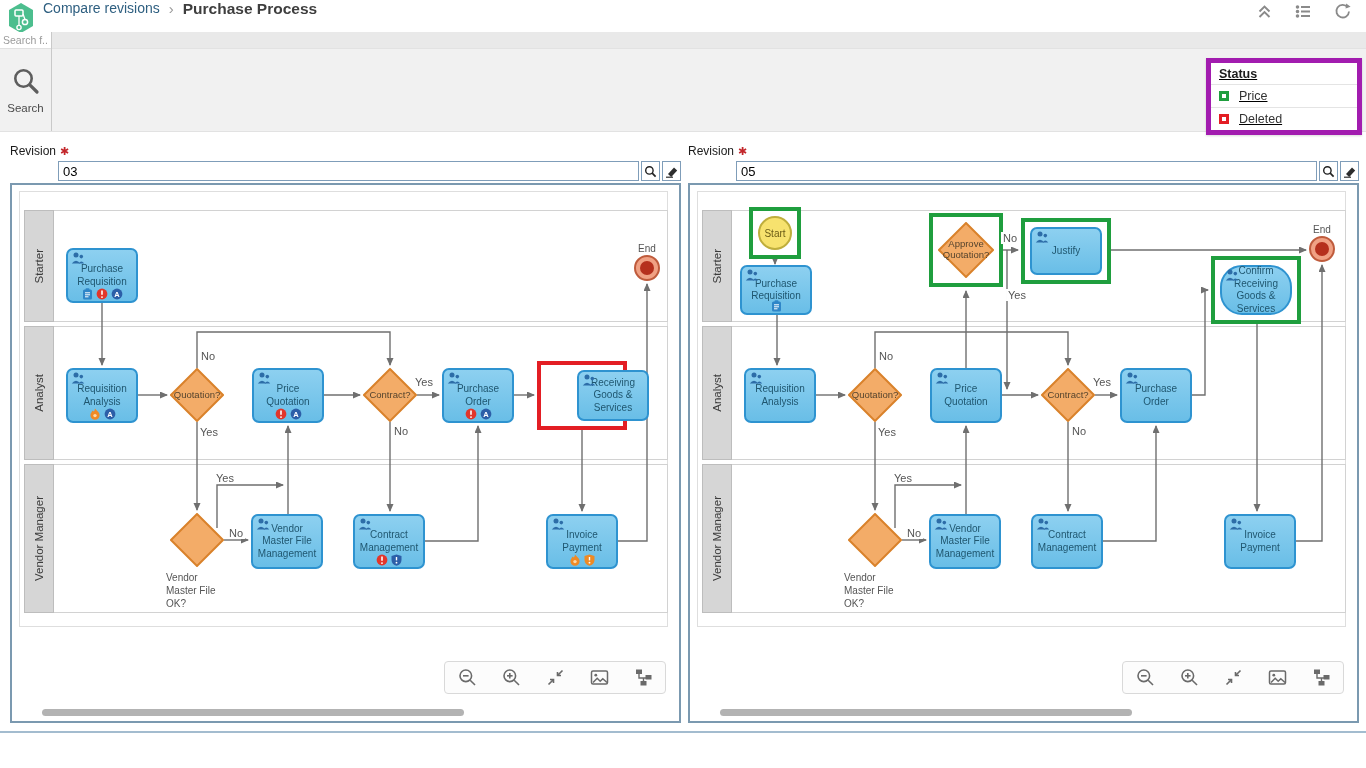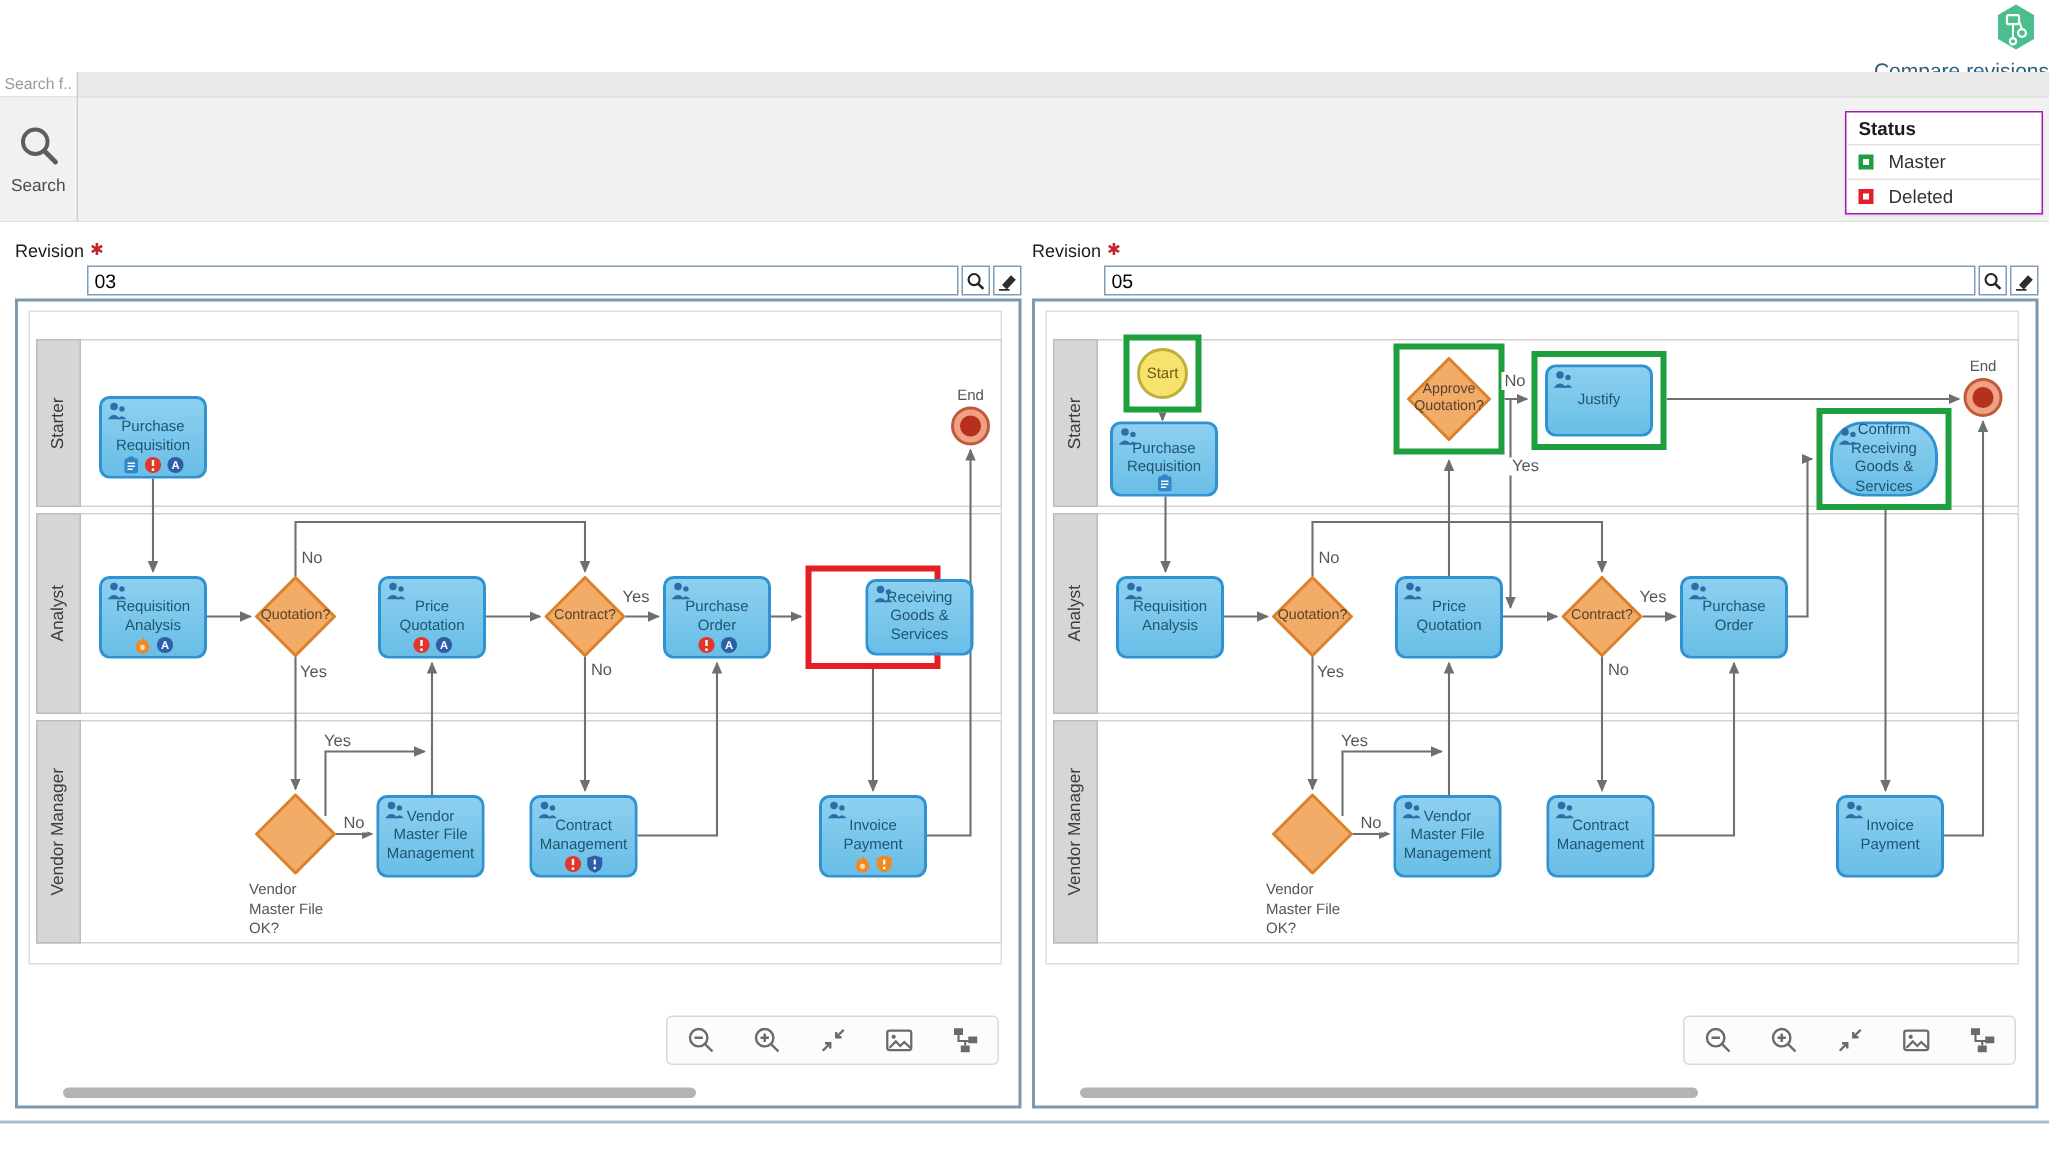--- a/index.html
+++ b/index.html
@@ -1,41 +1,41 @@
 <!DOCTYPE html>
 <html><head>
 <meta charset="utf-8">
 <style>
   html,body{margin:0;padding:0;width:1366px;height:768px;background:#fff;
     font-family:"Liberation Sans",sans-serif;overflow:hidden;}
   *{box-sizing:border-box;}
   button{font-family:inherit;}
 
   
-  .header{height:48px;display:flex;align-items:flex-end;background:#fff;flex-direction:column;}
+  .header{height:32px;display:flex;align-items:flex-start;background:#fff;}
   .hex-wrap{margin:2px 7px 0 6px;}
   .crumb{font-size:14px;color:#2E5F80;cursor:pointer;}
   .chev{color:#9a9a9a;margin:0 9px;font-size:15px;}
   .page-title{font-size:15.5px;font-weight:bold;color:#3E3E3E;}
   .header-actions{margin-left:auto;display:flex;gap:16px;margin-right:12px;}
   .header-actions button{background:none;border:none;padding:2px;cursor:pointer;}
 
   
   .search-strip{display:flex;height:100px;border-bottom:1px solid #e2e2e2;background:#f1f1f1;}
   .search-col{width:52px;border-right:1px solid #c9c9c9;display:flex;flex-direction:column;background:#f1f1f1;}
   .search-field{height:17px;background:#fff;font-size:10.5px;color:#555;border:none;
     border-bottom:1px solid #e0e0e0;padding:1px 3px;width:100%;outline:none;}
   .search-field::placeholder{color:#9a9a9a;}
   .search-btn{flex:1;background:#f1f1f1;border:none;display:flex;flex-direction:column;
     align-items:center;justify-content:center;gap:6px;cursor:pointer;}
   .search-btn span{font-size:11.5px;color:#4a4a4a;}
   .search-rest{flex:1;position:relative;background:#f1f1f1;}
   .top-filler{height:17px;background:#e9e9e9;border-bottom:1px solid #e2e2e2;}
-  .legend{position:absolute;right:4px;top:26px;width:132px;background:#fff;
-    border:1px solid #a21caf;box-shadow:0 1px 2px rgba(0,0,0,.15);}
+  .legend{position:absolute;right:4px;top:26px;width:156px;background:#fff;
+    border:5px solid #a21caf;box-shadow:0 1px 2px rgba(0,0,0,.15);text-decoration:underline;}
   .legend-title{font-size:12.5px;font-weight:bold;color:#1c1c1c;padding:4px 8px 3px 8px;}
   .legend-row{display:flex;align-items:center;gap:10px;padding:4px 8px;border-top:1px solid #e4e4e4;
     font-size:12.5px;color:#333;}
   .legend-swatch{width:10px;height:10px;border:3px solid #000;background:#fff;flex:none;}
 
   
   .revision-row{height:51px;display:flex;background:#fff;}
   .rev-group{width:671px;padding-top:12px;}
   .rev-group.left{margin-left:10px;}
   .rev-group.right{margin-left:7px;}
@@ -134,21 +134,21 @@
       </svg>
       <span>Search</span>
     </button>
   </div>
   <div class="search-rest">
     <div class="top-filler"></div>
     <div class="legend">
       <div class="legend-title">Status</div>
       <div class="legend-row">
         <span class="legend-swatch" style="border-color: rgb(31, 158, 62);"></span>
-        <span>Master</span>
+        <span>Price</span>
       </div>
       <div class="legend-row">
         <span class="legend-swatch" style="border-color: rgb(227, 30, 36);"></span>
         <span>Deleted</span>
       </div>
     </div>
   </div>
 </div>
 
 <div class="revision-row">

